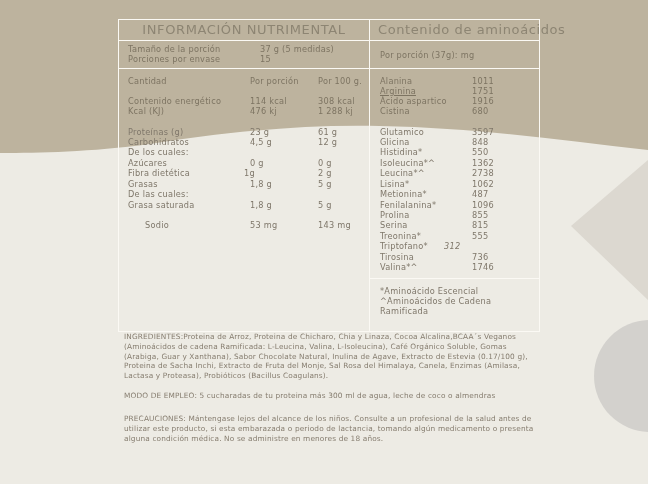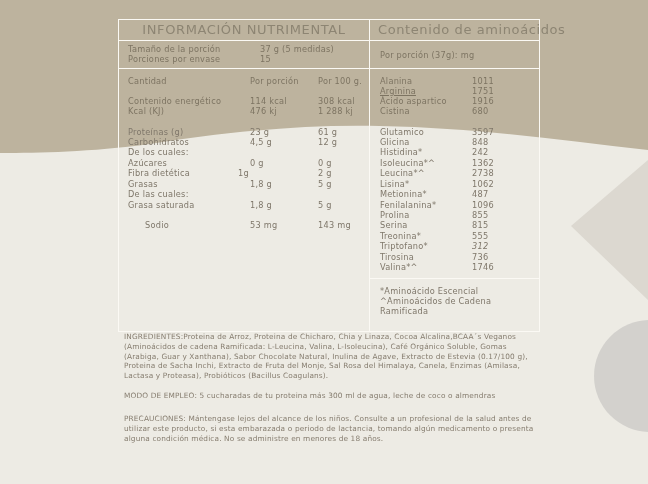--- a/index.html
+++ b/index.html
@@ -62,21 +62,21 @@
   <div class="txt on-cream" style="left:250px;top:138px;">4,5 g</div>
   <div class="txt on-cream" style="left:318px;top:138px;">12 g</div>
 
   <div class="txt on-cream" style="left:128px;top:148px;">De los cuales:</div>
 
   <div class="txt on-cream" style="left:128px;top:159px;">Azúcares</div>
   <div class="txt on-cream" style="left:250px;top:159px;">0 g</div>
   <div class="txt on-cream" style="left:318px;top:159px;">0 g</div>
 
   <div class="txt on-cream" style="left:128px;top:169px;">Fibra dietética</div>
-  <div class="txt on-cream" style="left:238px;top:169px;">1g</div>
+  <div class="txt on-cream" style="left:244px;top:169px;">1g</div>
   <div class="txt on-cream" style="left:318px;top:169px;">2 g</div>
 
   <div class="txt on-cream" style="left:128px;top:180px;">Grasas</div>
   <div class="txt on-cream" style="left:250px;top:180px;">1,8 g</div>
   <div class="txt on-cream" style="left:318px;top:180px;">5 g</div>
 
   <div class="txt on-cream" style="left:128px;top:190px;">De las cuales:</div>
 
   <div class="txt on-cream" style="left:128px;top:201px;">Grasa saturada</div>
   <div class="txt on-cream" style="left:250px;top:201px;">1,8 g</div>
@@ -98,39 +98,39 @@
   <div class="txt on-tan" style="left:380px;top:97px;">Ácido aspartico</div>
   <div class="txt on-tan" style="left:472px;top:97px;">1916</div>
   <div class="txt on-tan" style="left:380px;top:107px;">Cistina</div>
   <div class="txt on-tan" style="left:472px;top:107px;">680</div>
 
   <div class="txt on-cream" style="left:380px;top:128px;">Glutamico</div>
   <div class="txt on-cream" style="left:472px;top:128px;">3597</div>
   <div class="txt on-cream" style="left:380px;top:138px;">Glicina</div>
   <div class="txt on-cream" style="left:472px;top:138px;">848</div>
   <div class="txt on-cream" style="left:380px;top:148px;">Histidina*</div>
-  <div class="txt on-cream" style="left:472px;top:148px;">242</div>
+  <div class="txt on-cream" style="left:472px;top:148px;">550</div>
   <div class="txt on-cream" style="left:380px;top:159px;">Isoleucina*^</div>
   <div class="txt on-cream" style="left:472px;top:159px;">1362</div>
   <div class="txt on-cream" style="left:380px;top:169px;">Leucina*^</div>
   <div class="txt on-cream" style="left:472px;top:169px;">2738</div>
   <div class="txt on-cream" style="left:380px;top:180px;">Lisina*</div>
   <div class="txt on-cream" style="left:472px;top:180px;">1062</div>
   <div class="txt on-cream" style="left:380px;top:190px;">Metionina*</div>
   <div class="txt on-cream" style="left:472px;top:190px;">487</div>
   <div class="txt on-cream" style="left:380px;top:201px;">Fenilalanina*</div>
   <div class="txt on-cream" style="left:472px;top:201px;">1096</div>
   <div class="txt on-cream" style="left:380px;top:211px;">Prolina</div>
   <div class="txt on-cream" style="left:472px;top:211px;">855</div>
   <div class="txt on-cream" style="left:380px;top:221px;">Serina</div>
   <div class="txt on-cream" style="left:472px;top:221px;">815</div>
   <div class="txt on-cream" style="left:380px;top:232px;">Treonina*</div>
   <div class="txt on-cream" style="left:472px;top:232px;">555</div>
   <div class="txt on-cream" style="left:380px;top:242px;">Triptofano*</div>
-  <div class="txt on-cream" style="left:472px;top:242px;font-style:italic;">312</div>
+  <div class="txt on-cream" style="left:444px;top:242px;font-style:italic;">312</div>
   <div class="txt on-cream" style="left:380px;top:253px;">Tirosina</div>
   <div class="txt on-cream" style="left:472px;top:253px;text-align:right;">736</div>
   <div class="txt on-cream" style="left:380px;top:263px;">Valina*^</div>
   <div class="txt on-cream" style="left:472px;top:263px;">1746</div>
 </div>
 
 <div class="txt on-cream" style="left:380px;top:287px;">*Aminoácido Escencial</div>
 <div class="txt on-cream" style="left:380px;top:297px;">^Aminoácidos de Cadena</div>
 <div class="txt on-cream" style="left:380px;top:307px;">Ramificada</div>
 

